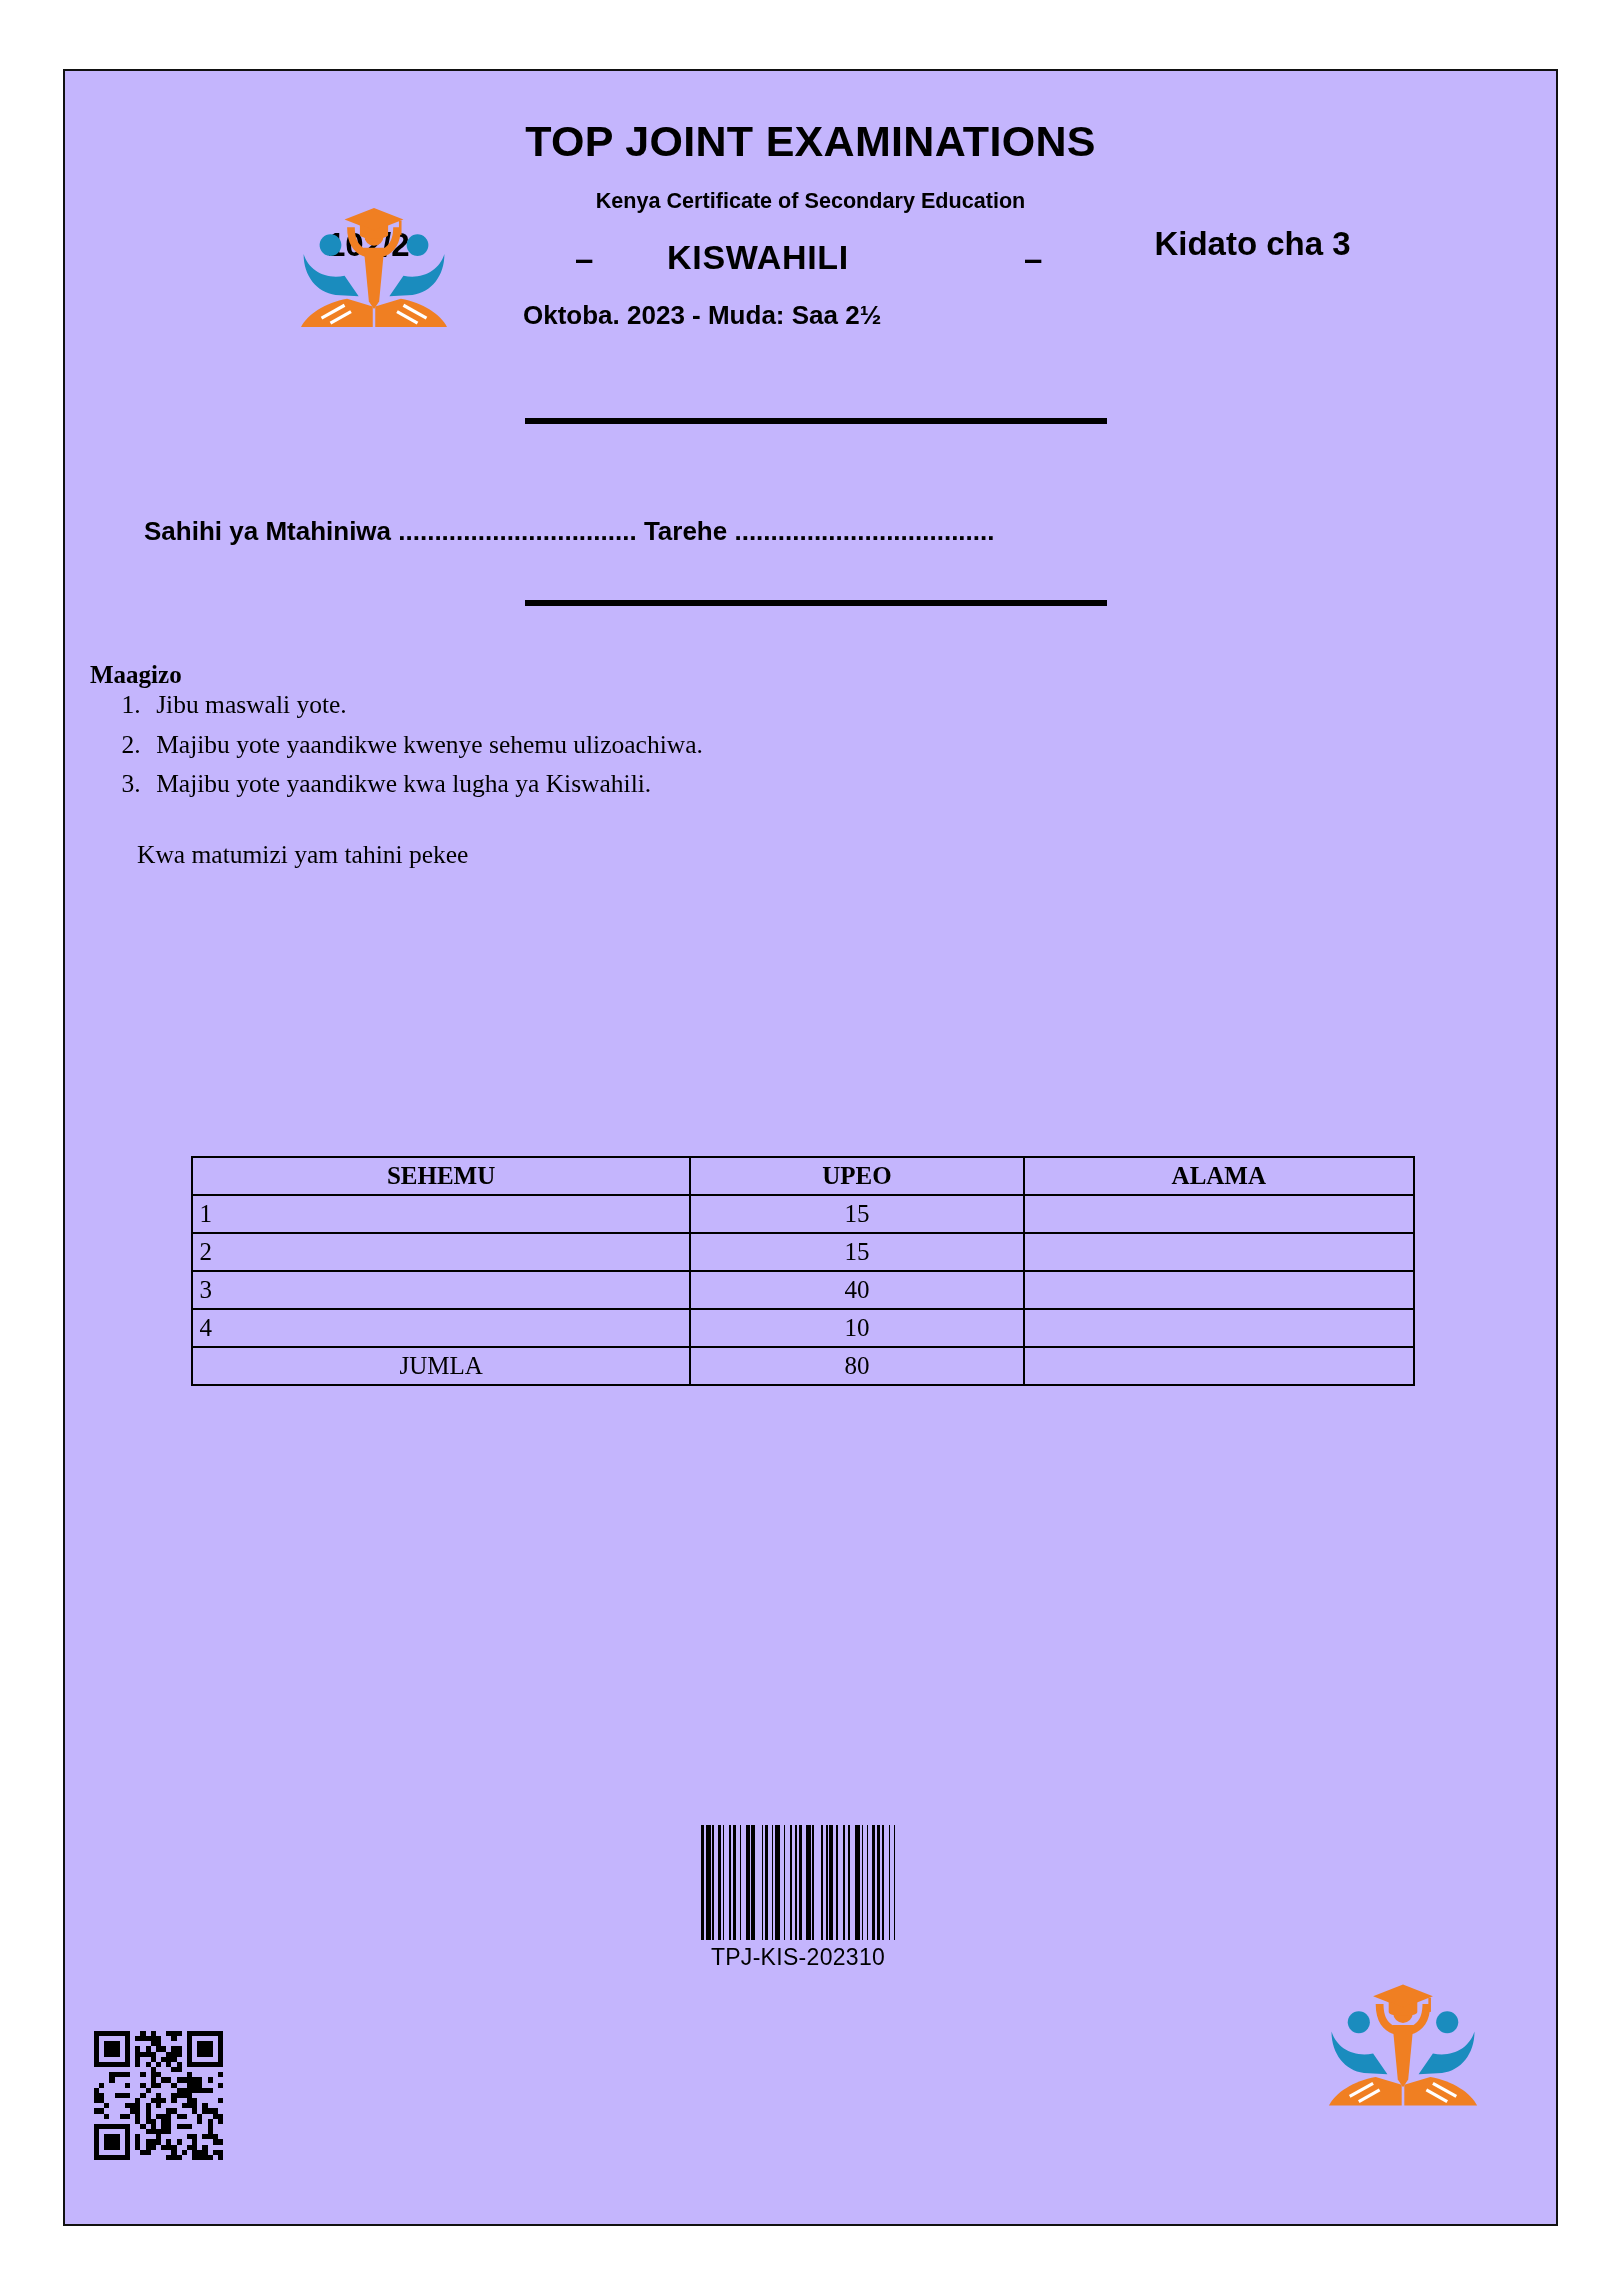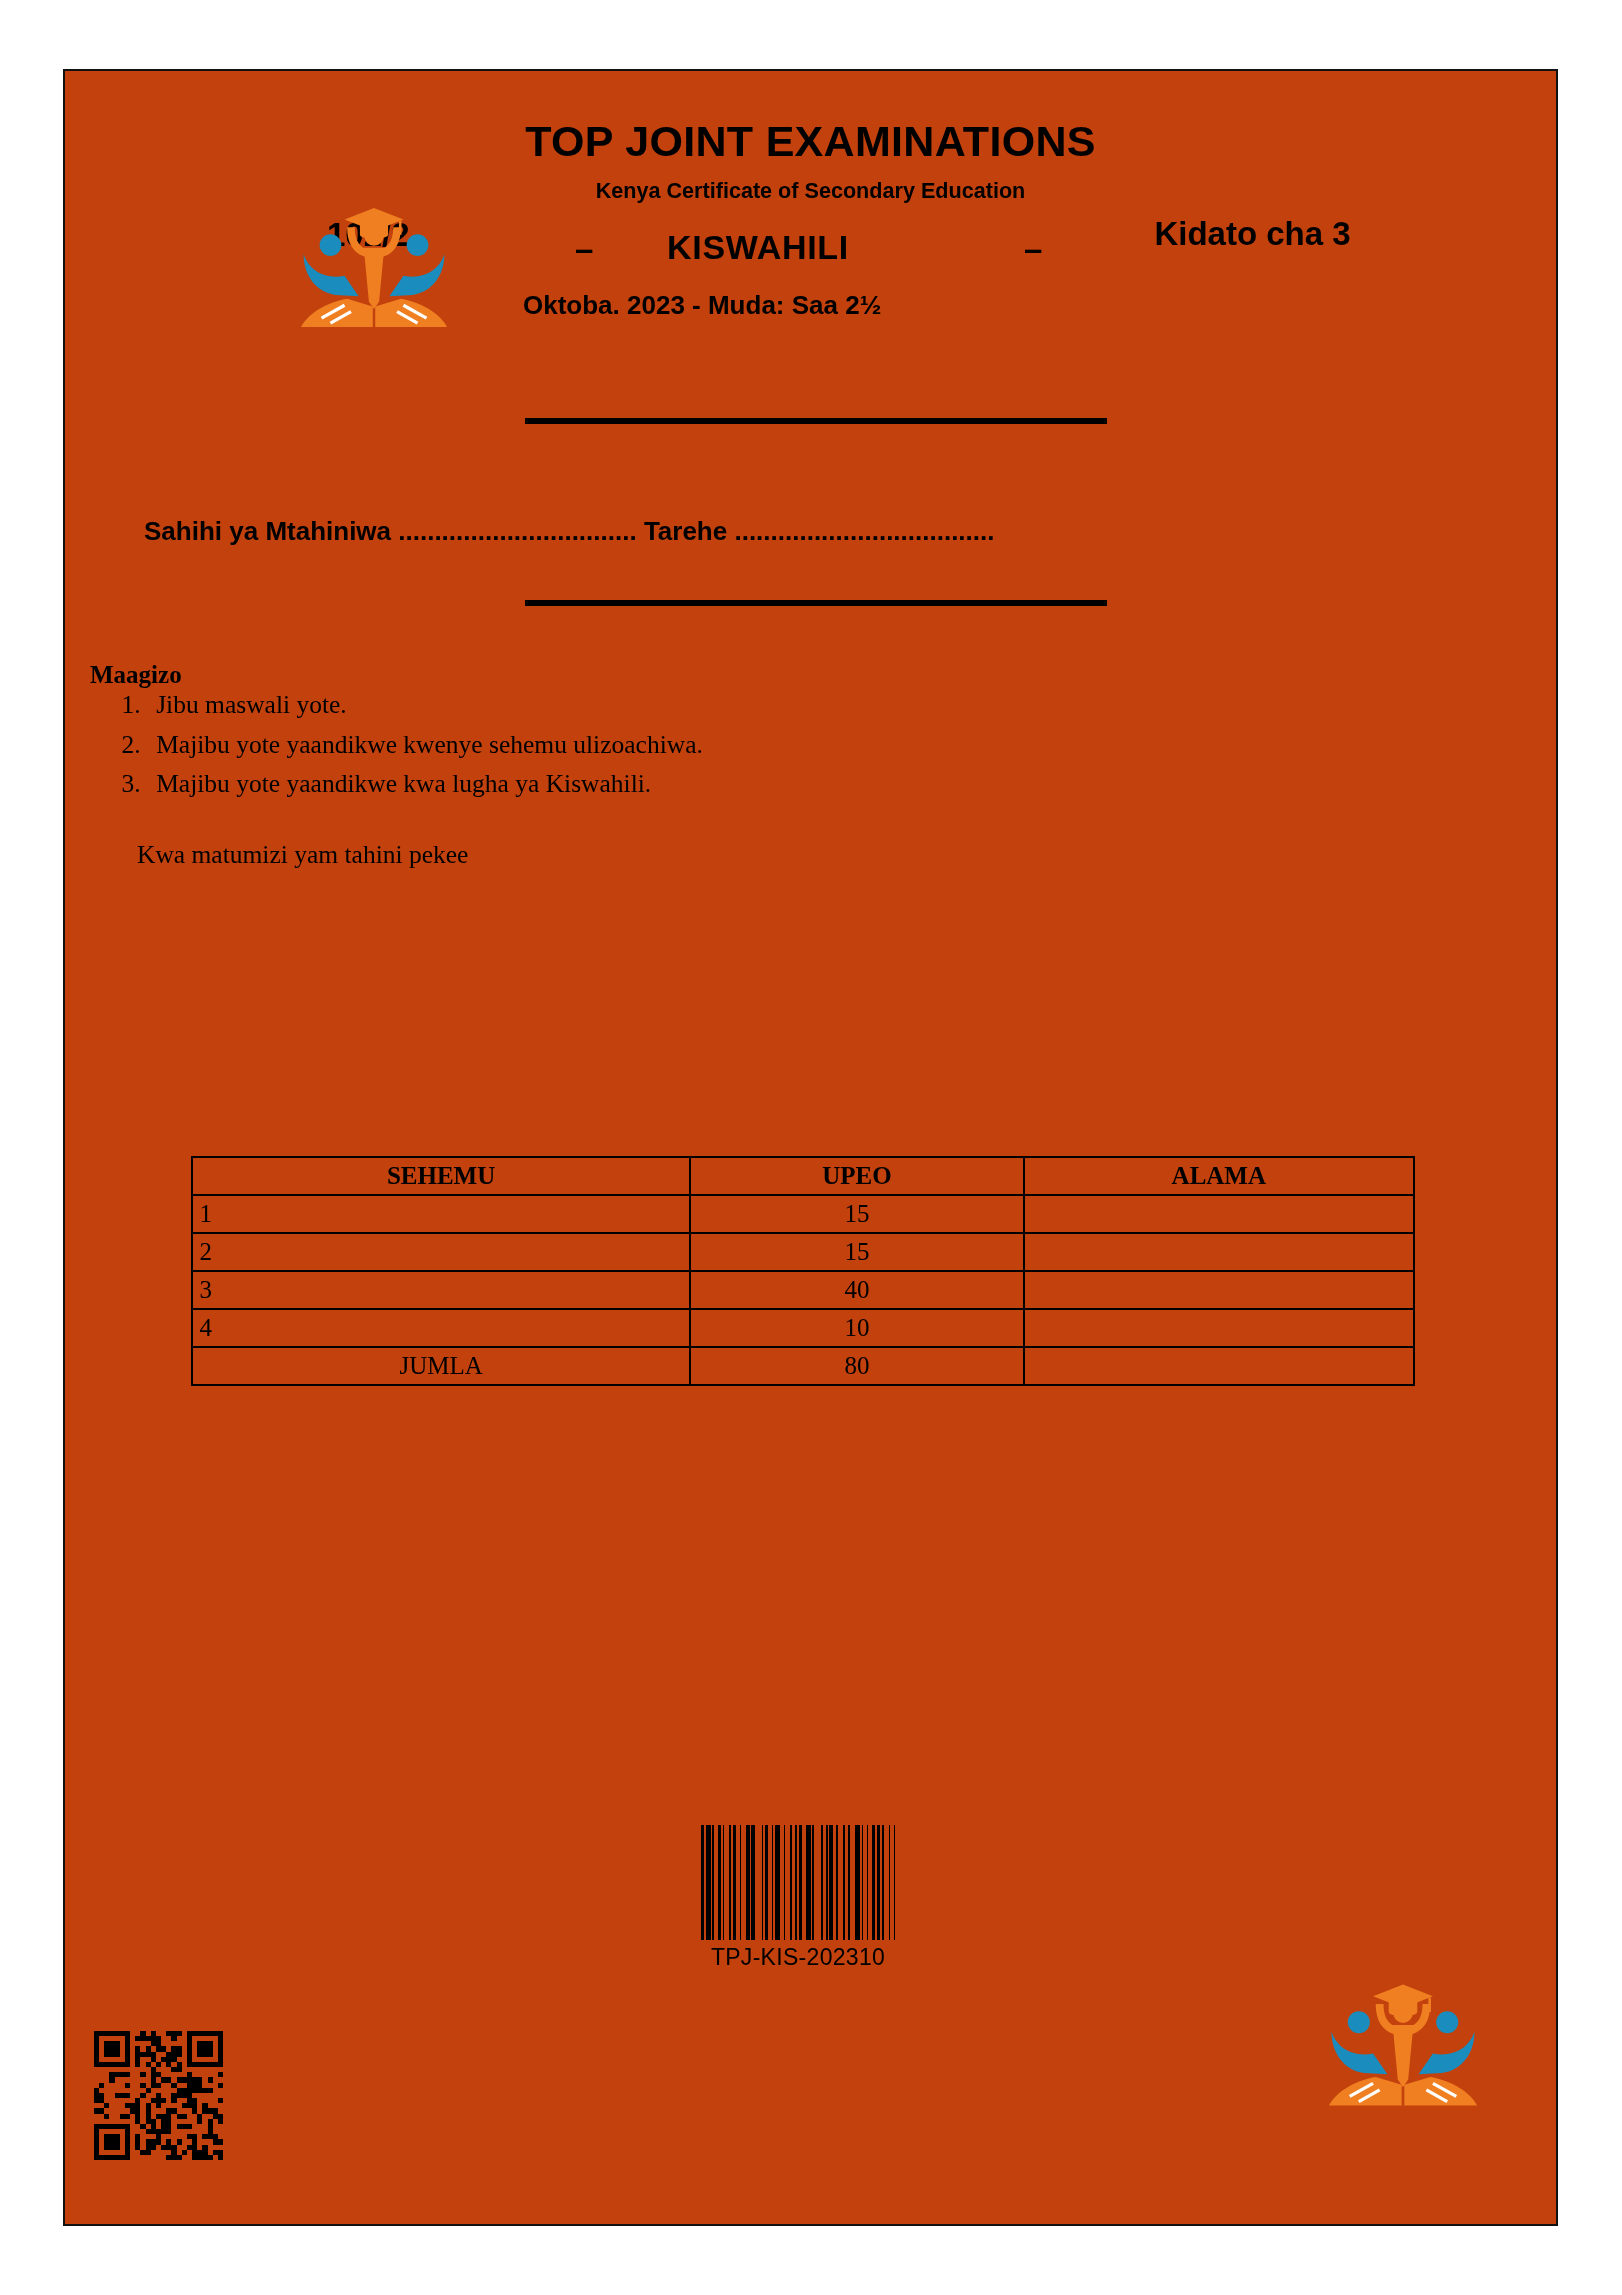--- a/index.html
+++ b/index.html
@@ -19,21 +19,21 @@
   }
 
   
   .page-frame {
     position: absolute;
     left: 63px;
     top: 69px;
     width: 1495px;
     height: 2157px;
     border: 2.6px solid #111111;
-    background: #c2410c;
+    background: #c4b5fd;
   }
 
   
   .header {
     position: absolute;
     left: 0;
     top: 0;
     width: 100%;
   }
   .exam-title {
@@ -43,21 +43,21 @@
     font-size: 43px;
     letter-spacing: 0.3px;
     margin-top: 48px;
     line-height: 1.05;
   }
   .exam-subtitle {
     text-align: center;
     font-family: "Liberation Sans", "DejaVu Sans", sans-serif;
     font-weight: bold;
     font-size: 21.6px;
-    margin-top: 15px;
+    margin-top: 25px;
     line-height: 1.1;
   }
 
   
   .code-row {
     position: relative;
     margin-top: 10.5px;
     height: 131px;
   }
   .code-col-left {

